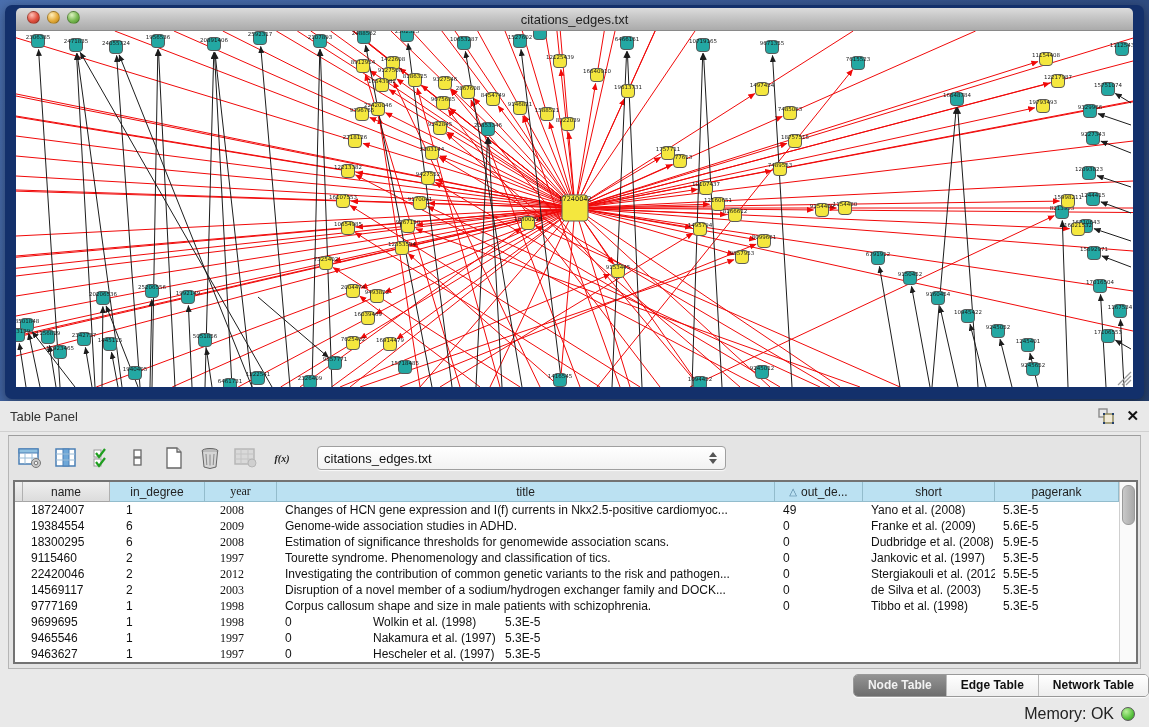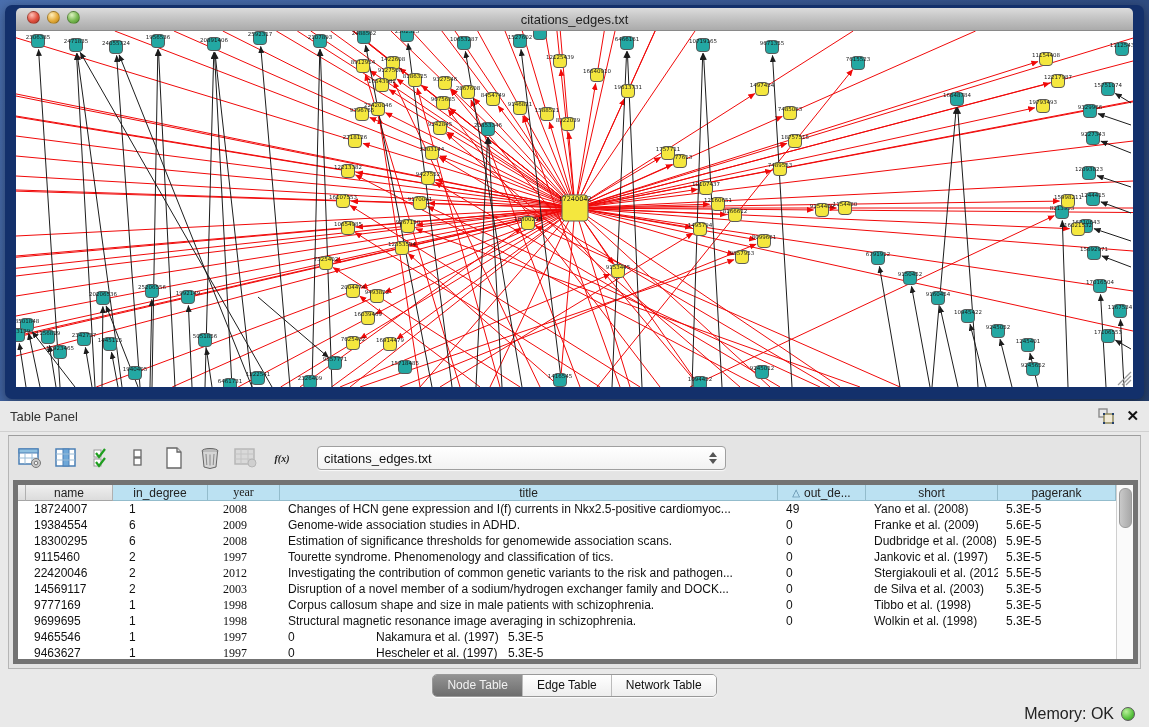--- a/index.html
+++ b/index.html
@@ -32,21 +32,21 @@
     background:#e4e4e4;box-sizing:border-box;display:flex;flex-direction:column;}
   .toolbar{height:44px;display:flex;align-items:center;gap:10px;padding:0 8px;}
   .tb-icon{width:26px;height:26px;display:flex;align-items:center;justify-content:center;cursor:pointer;}
   .fx{font-family:"Liberation Serif",serif;font-style:italic;font-weight:bold;font-size:10px;color:#222;}
   .combo{margin-left:12px;width:395px;height:22px;background:linear-gradient(#ffffff,#f2f2f2);
     border:1px solid #9f9f9f;border-radius:4px;display:flex;align-items:center;padding:0 6px;
     font-size:13px;color:#111;box-shadow:0 1px 1px rgba(255,255,255,.8);cursor:pointer;}
   .combo .arrows{margin-left:auto;display:flex;flex-direction:column;gap:2px;align-items:center;padding-right:2px;}
   .combo .tri-up{width:0;height:0;border-left:4px solid transparent;border-right:4px solid transparent;border-bottom:5px solid #555;}
   .combo .tri-dn{width:0;height:0;border-left:4px solid transparent;border-right:4px solid transparent;border-top:5px solid #555;}
-  .table-wrap{margin:0 2px 4px 4px;flex:1;background:#fff;border:5px solid #737373;
+  .table-wrap{margin:0 2px 4px 4px;flex:1;background:#fff;border:2px solid #737373;
     display:flex;box-sizing:border-box;overflow:hidden;}
   .grid{flex:1;display:flex;flex-direction:column;overflow:hidden;}
   .hdr-row,.data-row{display:flex;}
   .hdr-row{height:20px;}
   .hcell{box-sizing:border-box;border-right:1px solid #93bccc;border-bottom:1px solid #93bccc;
     background:#bbe1f2;font-size:12px;color:#222;display:flex;align-items:center;justify-content:center;
     overflow:hidden;white-space:nowrap;cursor:pointer;}
   .hcell.gray{background:linear-gradient(#efefef,#dcdcdc);border-right:1px solid #b0b0b0;border-bottom:1px solid #a5a5a5;}
   .hcell .sort-tri{font-size:10px;color:#4d7e9c;margin-right:4px;}
   .data-row{height:16px;cursor:default;}
@@ -59,21 +59,21 @@
   .c4{width:498px;}
   .c5{width:88px;}
   .c6{width:132px;}
   .c7{flex:1;}
   .dcell.c2{padding-left:16px;}
   .dcell.c3{padding-left:15px;}
   .vscroll{width:16px;background:#fafafa;border-left:1px solid #cfcfcf;position:relative;}
   .vthumb{position:absolute;left:2px;top:3px;width:11px;height:38px;border-radius:6px;
     background:linear-gradient(90deg,#c9c9c9,#a8a8a8);border:1px solid #9a9a9a;cursor:pointer;}
   
-  .tabs-row{height:32px;display:flex;align-items:center;justify-content:center;}
+  .tabs-row{height:32px;display:flex;align-items:center;justify-content:flex-end;font-weight:bold;}
   .seg{display:flex;border:1px solid #999;border-radius:5px;overflow:hidden;height:21px;
     box-shadow:0 1px 1px rgba(255,255,255,.9);}
   .seg-btn{padding:0 14px;font-size:12px;display:flex;align-items:center;background:linear-gradient(#ffffff,#eeeeee);
     color:#111;border-right:1px solid #bbb;cursor:pointer;white-space:nowrap;}
   .seg-btn:last-child{border-right:none;}
   .seg-btn.sel{background:linear-gradient(#939393,#6e6e6e);color:#f2f2f2;}
   
   .status{position:absolute;left:0;bottom:0;width:1149px;height:27px;display:flex;align-items:center;
     justify-content:flex-end;padding-right:14px;box-sizing:border-box;gap:7px;}
   .mem-label{font-size:16px;color:#222;}
@@ -935,21 +935,20 @@
                 <div class="dcell c4">Corpus callosum shape and size in male patients with schizophrenia.</div>
                 <div class="dcell c5">0</div>
                 <div class="dcell c6">Tibbo et al. (1998)</div>
                 <div class="dcell c7">5.3E-5</div>
               </div>
               <div class="data-row">
                 <div class="dcell c0"></div>
                 <div class="dcell c1">9699695</div>
                 <div class="dcell c2">1</div>
                 <div class="dcell c3">1998</div>
-                <div class="dcell c4">Structural magnetic resonance image averaging in schizophrenia.</div>
                 <div class="dcell c5">0</div>
                 <div class="dcell c6">Wolkin et al. (1998)</div>
                 <div class="dcell c7">5.3E-5</div>
               </div>
               <div class="data-row">
                 <div class="dcell c0"></div>
                 <div class="dcell c1">9465546</div>
                 <div class="dcell c2">1</div>
                 <div class="dcell c3">1997</div>
                 <div class="dcell c5">0</div>

